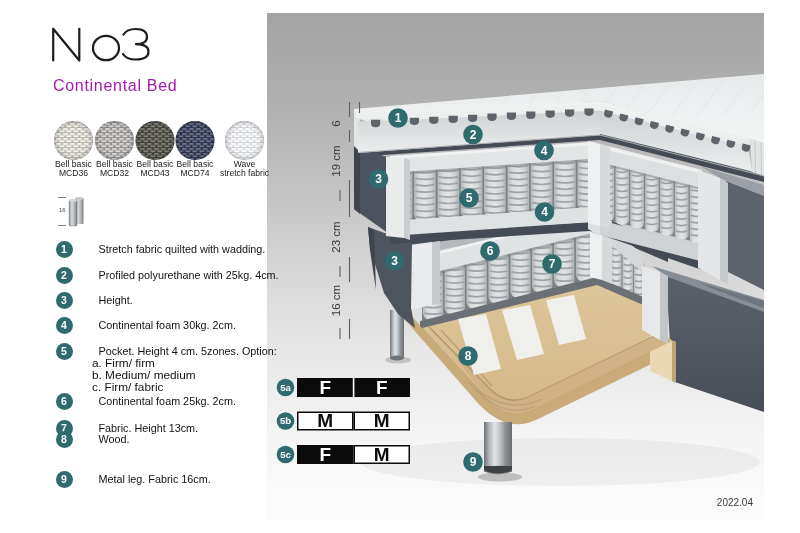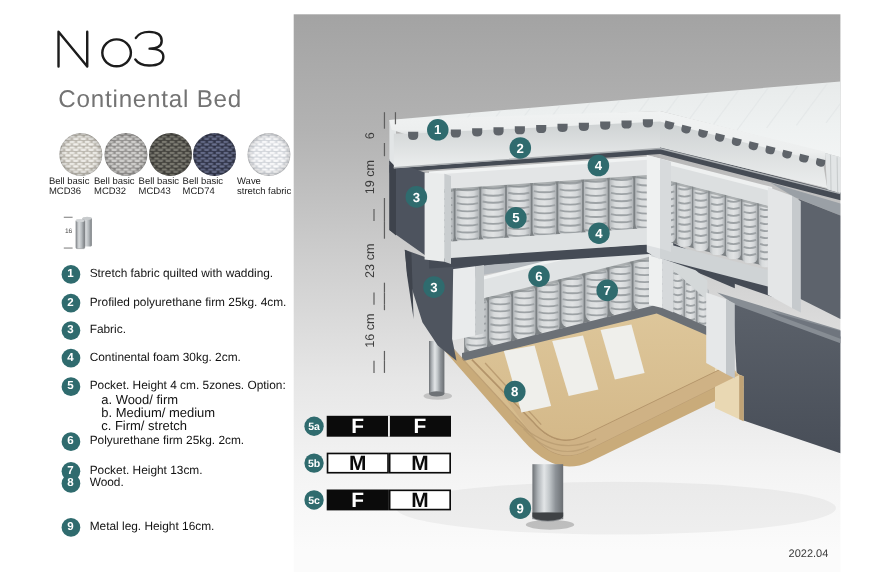--- a/index.html
+++ b/index.html
@@ -1,20 +1,20 @@
 <!DOCTYPE html>
 <html><head><meta charset="utf-8"><style>
 html,body{margin:0;padding:0;width:800px;height:533px;background:#fff;overflow:hidden}
 body{font-family:"Liberation Sans",sans-serif;position:relative}
-.sub2{position:absolute;left:53px;top:77px;font-size:22px;color:#737373;letter-spacing:0.7px}
-.swl{position:absolute;top:160px;width:58px;text-align:left;font-size:8.6px;line-height:9.4px;color:#1a1a1a}
+.sub2{position:absolute;left:53px;top:77px;font-size:16px;color:#a21caf;letter-spacing:0.7px}
+.swl{position:absolute;top:160px;width:58px;text-align:center;font-size:8.6px;line-height:9.4px;color:#1a1a1a}
 .it{position:absolute;left:55.5px;height:17px}
 .it .c{display:inline-block;width:17px;height:17px;border-radius:50%;background:#2f6b6e;color:#fff;
  font-size:10.5px;font-weight:bold;text-align:center;line-height:17px;vertical-align:top}
-.it .t{display:inline-block;margin-left:9px;font-size:10.8px;line-height:17px;color:#121212;vertical-align:top;white-space:nowrap}
+.it .t{display:inline-block;margin-left:26px;font-size:10.8px;line-height:17px;color:#121212;vertical-align:top;white-space:nowrap}
 .sub{position:absolute;left:92px;font-size:11.8px;line-height:14px;color:#121212;white-space:nowrap}
 </style></head><body>
 <svg width="800" height="533" viewBox="0 0 800 533" style="position:absolute;left:0;top:0">
     <defs>
 <linearGradient id="bg" x1="0" y1="13" x2="0" y2="500" gradientUnits="userSpaceOnUse">
  <stop offset="0" stop-color="#a3a3a3"></stop>
  <stop offset="0.22" stop-color="#b3b3b3"></stop>
  <stop offset="0.45" stop-color="#cdcdcd"></stop>
  <stop offset="0.68" stop-color="#e6e6e6"></stop>
  <stop offset="0.86" stop-color="#f4f4f4"></stop>
@@ -582,22 +582,22 @@
       </linearGradient>
     </defs>
 <path d="M8,5.5 h8 M8,33.5 h8" stroke="#777" stroke-width="0.9"></path>
 <text x="9" y="19.5" font-size="6" fill="#444" font-family="Liberation Sans, sans-serif">16</text>
 <rect x="25" y="6" width="8.5" height="26" rx="1" fill="url(#lm)"></rect>
 <ellipse cx="29.2" cy="6.5" rx="4.2" ry="1.4" fill="#c8cbcd"></ellipse>
 <rect x="19" y="8" width="8" height="26" rx="1" fill="url(#lm)" stroke="#6f7275" stroke-width="0.4"></rect>
 <ellipse cx="23" cy="8.5" rx="4" ry="1.4" fill="#d2d5d7"></ellipse>
 </svg>
 <div class="it" style="top:240.5px"><span class="c">1</span><span class="t">Stretch fabric quilted with wadding.</span></div>
-<div class="it" style="top:266.5px"><span class="c">2</span><span class="t">Profiled polyurethane firm 25kg. 4cm.</span></div>
-<div class="it" style="top:291.5px"><span class="c">3</span><span class="t">Fabric.</span></div>
+<div class="it" style="top:266.5px"><span class="c">2</span><span class="t">Profiled polyurethane with 25kg. 4cm.</span></div>
+<div class="it" style="top:291.5px"><span class="c">3</span><span class="t">Height.</span></div>
 <div class="it" style="top:316.5px"><span class="c">4</span><span class="t">Continental foam 30kg. 2cm.</span></div>
 <div class="it" style="top:343.0px"><span class="c">5</span><span class="t">Pocket. Height 4 cm. 5zones. Option:</span></div>
-<div class="it" style="top:393.0px"><span class="c">6</span><span class="t">Polyurethane firm 25kg. 2cm.</span></div>
-<div class="it" style="top:419.5px"><span class="c">7</span><span class="t">Pocket. Height 13cm.</span></div>
+<div class="it" style="top:393.0px"><span class="c">6</span><span class="t">Continental foam 25kg. 2cm.</span></div>
+<div class="it" style="top:419.5px"><span class="c">7</span><span class="t">Fabric. Height 13cm.</span></div>
 <div class="it" style="top:431px"><span class="c">8</span><span class="t">Wood.</span></div>
-<div class="it" style="top:470.5px"><span class="c">9</span><span class="t">Metal leg. Height 16cm.</span></div>
-<div class="sub" style="top:355.5px">a. Wood/ firm</div>
+<div class="it" style="top:470.5px"><span class="c">9</span><span class="t">Metal leg. Fabric 16cm.</span></div>
+<div class="sub" style="top:355.5px">a. Firm/ firm</div>
 <div class="sub" style="top:367.5px">b. Medium/ medium</div>
-<div class="sub" style="top:379.5px">c. Firm/ stretch</div>
+<div class="sub" style="top:379.5px">c. Firm/ fabric</div>
 </body></html>

